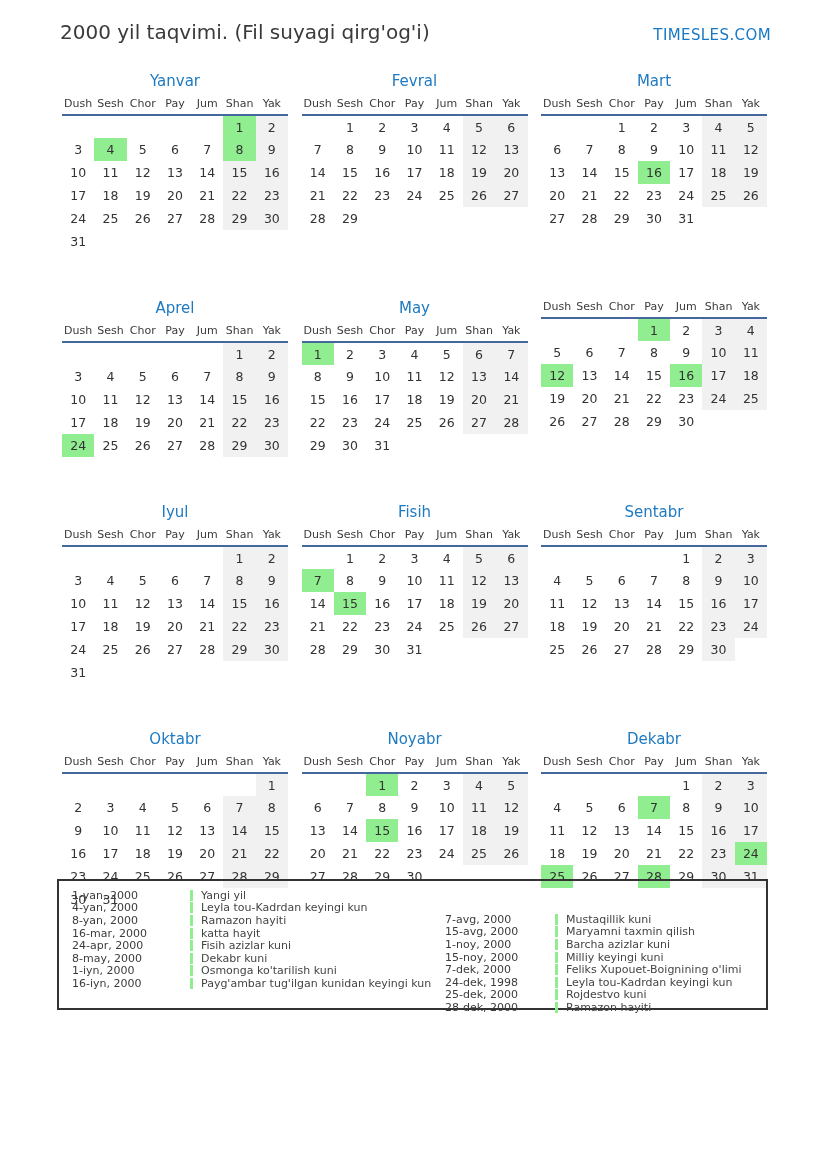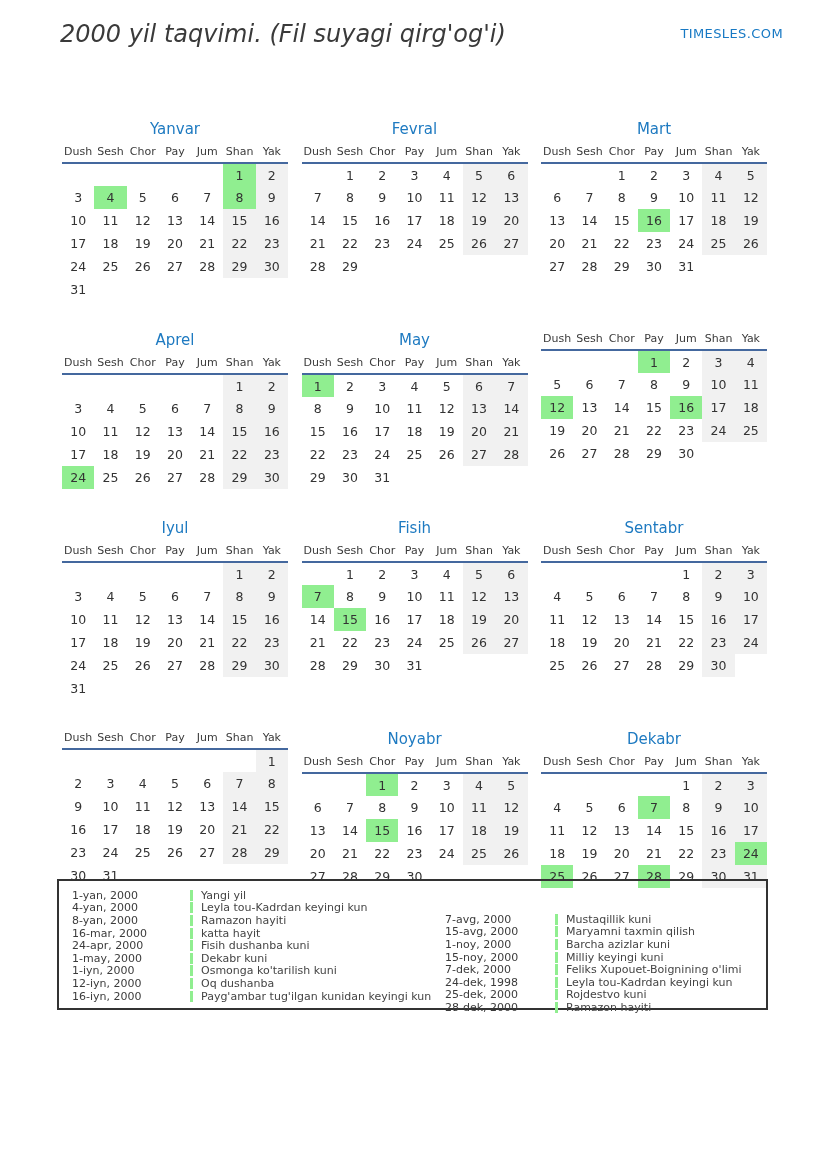--- a/index.html
+++ b/index.html
@@ -12,43 +12,41 @@
     position: relative;
     width: 827px;
     height: 1169px;
     background: #ffffff;
     overflow: hidden;
   }
   
   .page-title {
     position: absolute;
     left: 60px; top: 20px;
-    font-size: 24px;
+    font-size: 20px;
     color: #3a3a3a;
-    font-style: italic;
   }
   .site-link {
     position: absolute;
-    right: 44px; top: 26px;
-    font-size: 13px;
+    right: 56px; top: 26px;
+    font-size: 15px;
     letter-spacing: 0.4px;
     color: #1779c4;
     text-decoration: none;
     cursor: pointer;
   }
   
   .months-grid {
     position: absolute;
     left: 62px; top: 72px;
     width: 705px;
     display: grid;
     grid-template-columns: repeat(3, 226px);
     justify-content: space-between;
-    row-gap: 30px;
-    margin-top: 48px;
+    row-gap: 46px;
   }
   .month { width: 226px; }
   .month-title {
     text-align: center;
     font-size: 15px;
     color: #1e7ac1;
     margin-bottom: 6px;
   }
   table.month-table {
     border-collapse: collapse;
@@ -691,20 +689,21 @@
               <td>27</td>
               <td>28</td>
               <td>29</td>
               <td class="weekend">30</td>
               <td></td>
             </tr>
           </tbody>
         </table>
       </div>
       <div class="month">
+        <div class="month-title">Oktabr</div>
         <table class="month-table">
           <thead>
             <tr>
               <th>Dush</th>
               <th>Sesh</th>
               <th>Chor</th>
               <th>Pay</th>
               <th>Jum</th>
               <th>Shan</th>
               <th>Yak</th>
@@ -914,36 +913,31 @@
           <span class="legend-label">Ramazon hayiti</span>
         </div>
         <div class="legend-row">
           <span class="legend-date">16-mar, 2000</span>
           <span class="legend-tick"></span>
           <span class="legend-label">katta hayit</span>
         </div>
         <div class="legend-row">
           <span class="legend-date">24-apr, 2000</span>
           <span class="legend-tick"></span>
-          <span class="legend-label">Fisih dushanba kuni</span>
-        </div>
-        <div class="legend-row">
-          <span class="legend-date">1-may, 2000</span>
+          <span class="legend-label">Fisih azizlar kuni</span>
+        </div>
+        <div class="legend-row">
+          <span class="legend-date">8-may, 2000</span>
           <span class="legend-tick"></span>
           <span class="legend-label">Dekabr kuni</span>
         </div>
         <div class="legend-row">
           <span class="legend-date">1-iyn, 2000</span>
           <span class="legend-tick"></span>
           <span class="legend-label">Osmonga ko'tarilish kuni</span>
-        </div>
-        <div class="legend-row">
-          <span class="legend-date">12-iyn, 2000</span>
-          <span class="legend-tick"></span>
-          <span class="legend-label">Oq dushanba</span>
         </div>
         <div class="legend-row">
           <span class="legend-date">16-iyn, 2000</span>
           <span class="legend-tick"></span>
           <span class="legend-label">Payg'ambar tug'ilgan kunidan keyingi kun</span>
         </div>
       </div>
     <div class="legend-col-right">
         <div class="legend-row">
           <span class="legend-date">7-avg, 2000</span>

